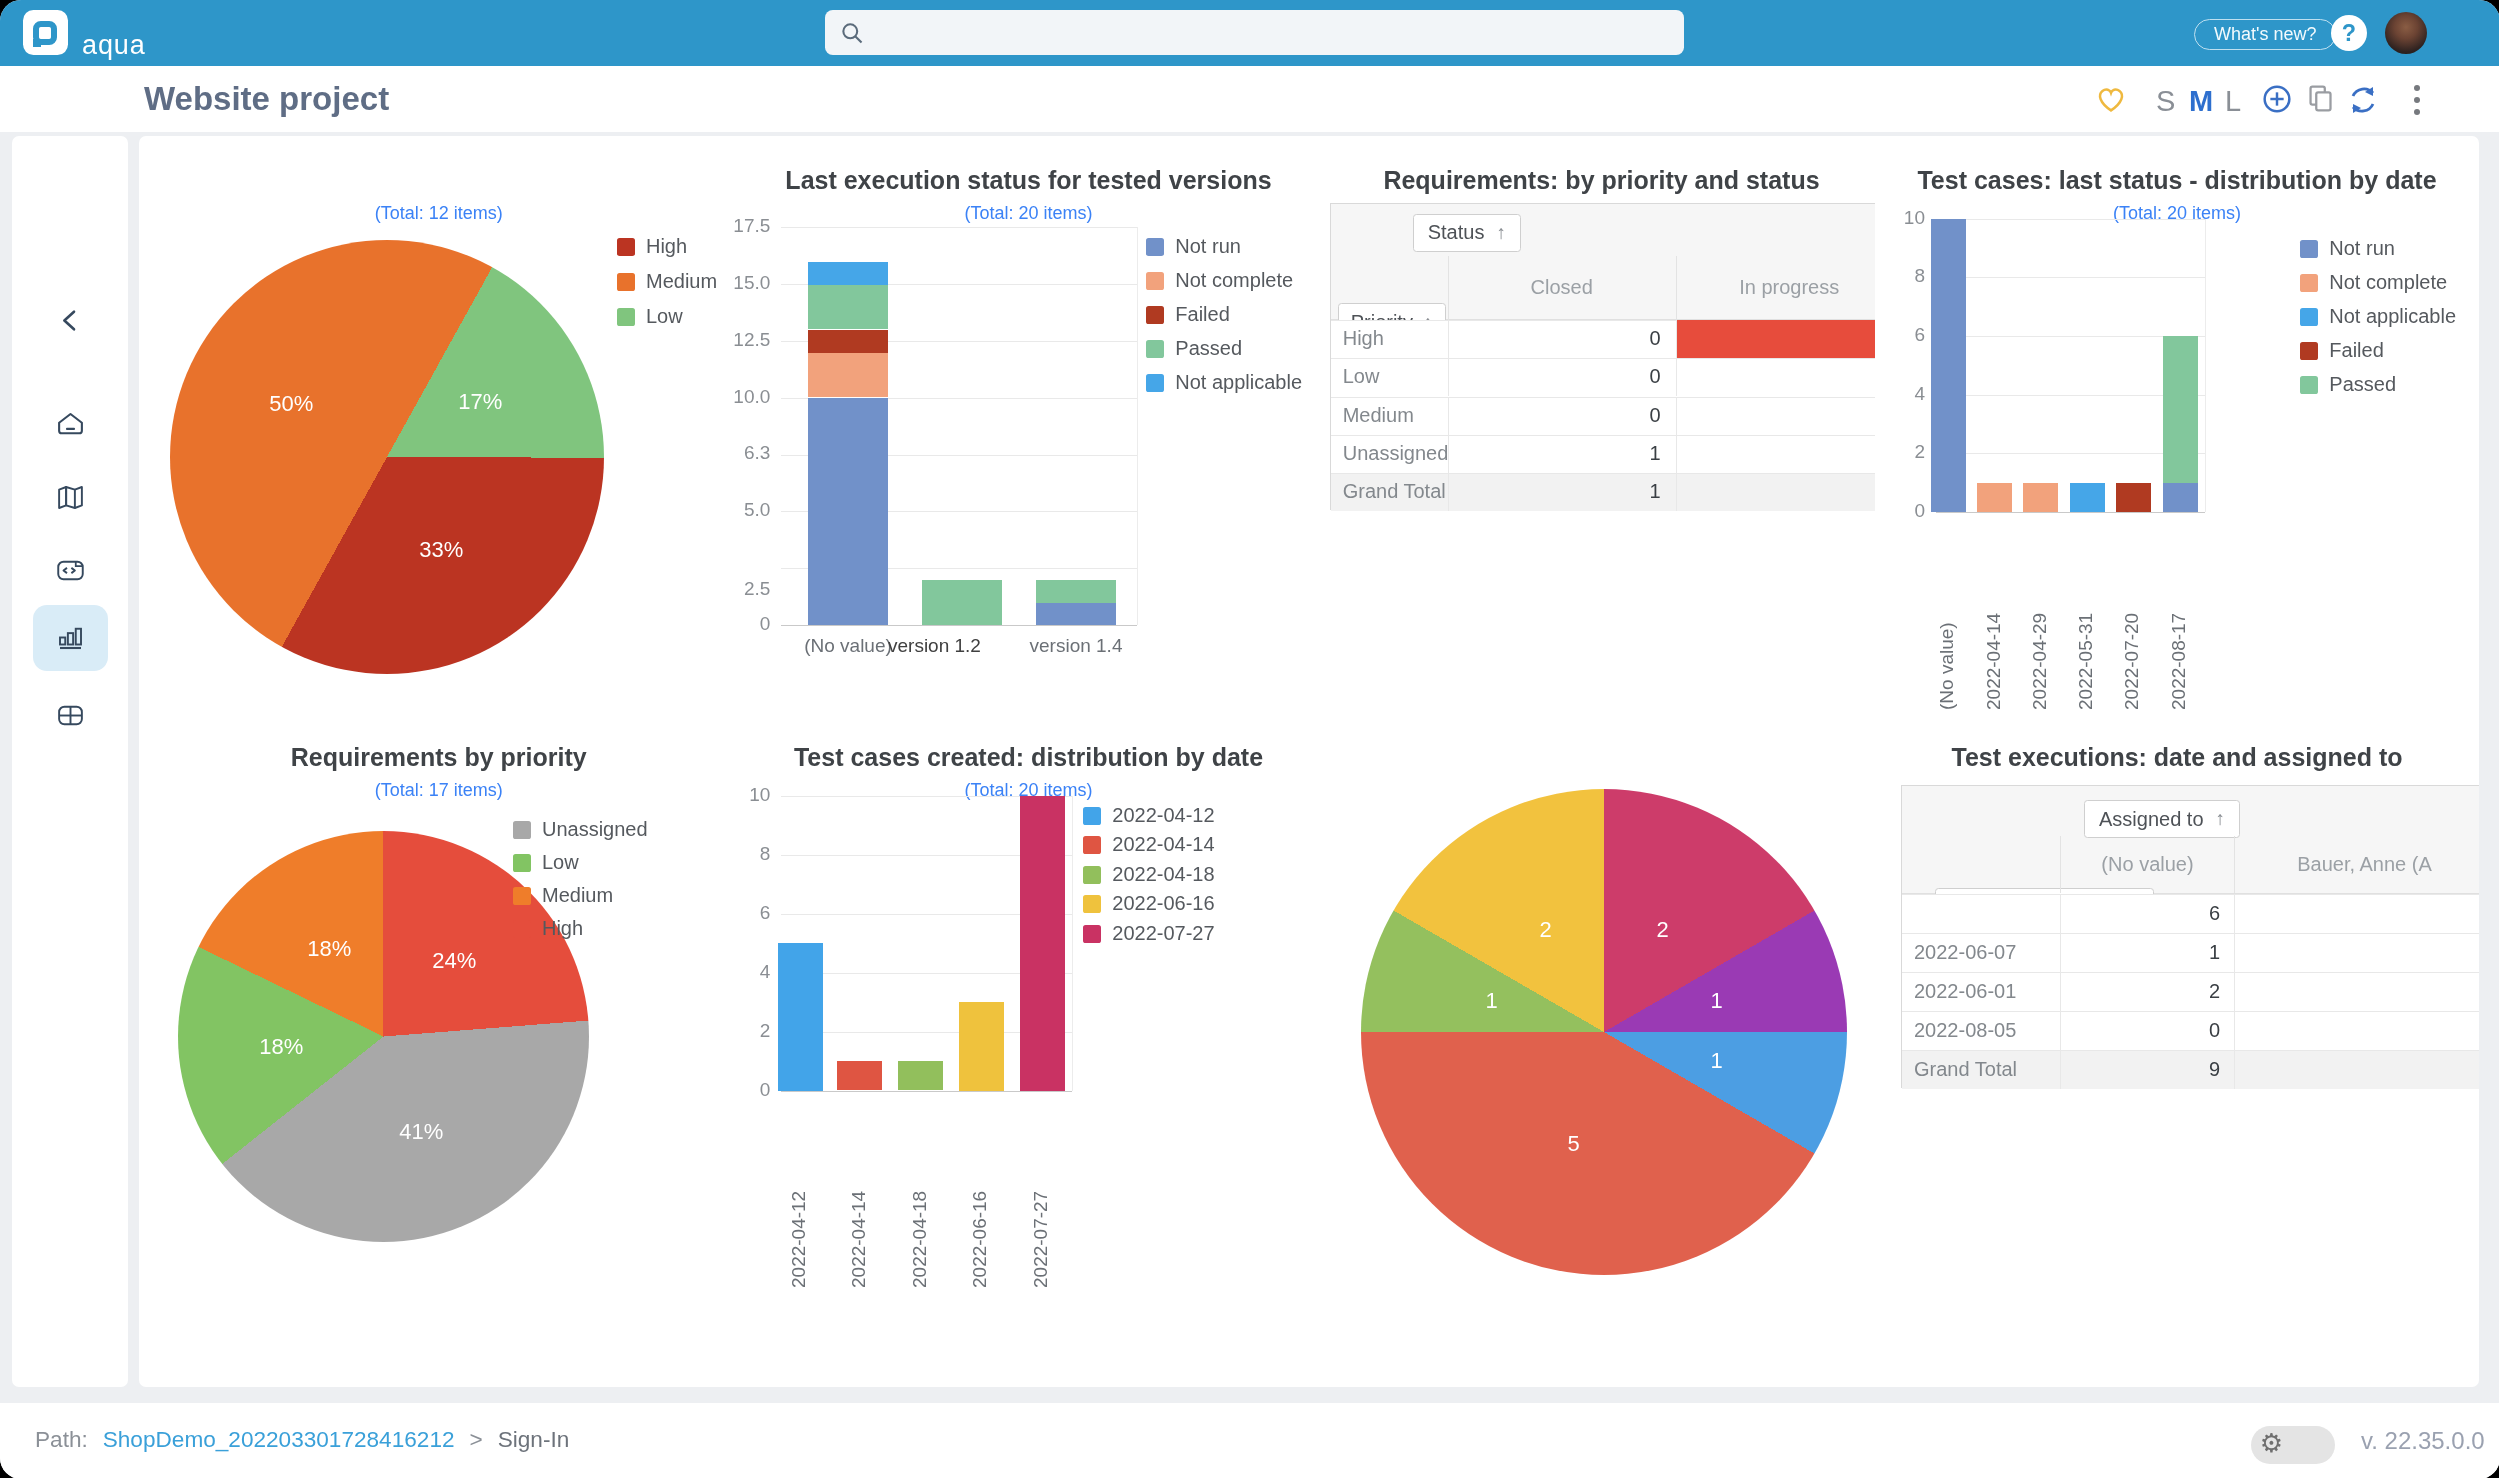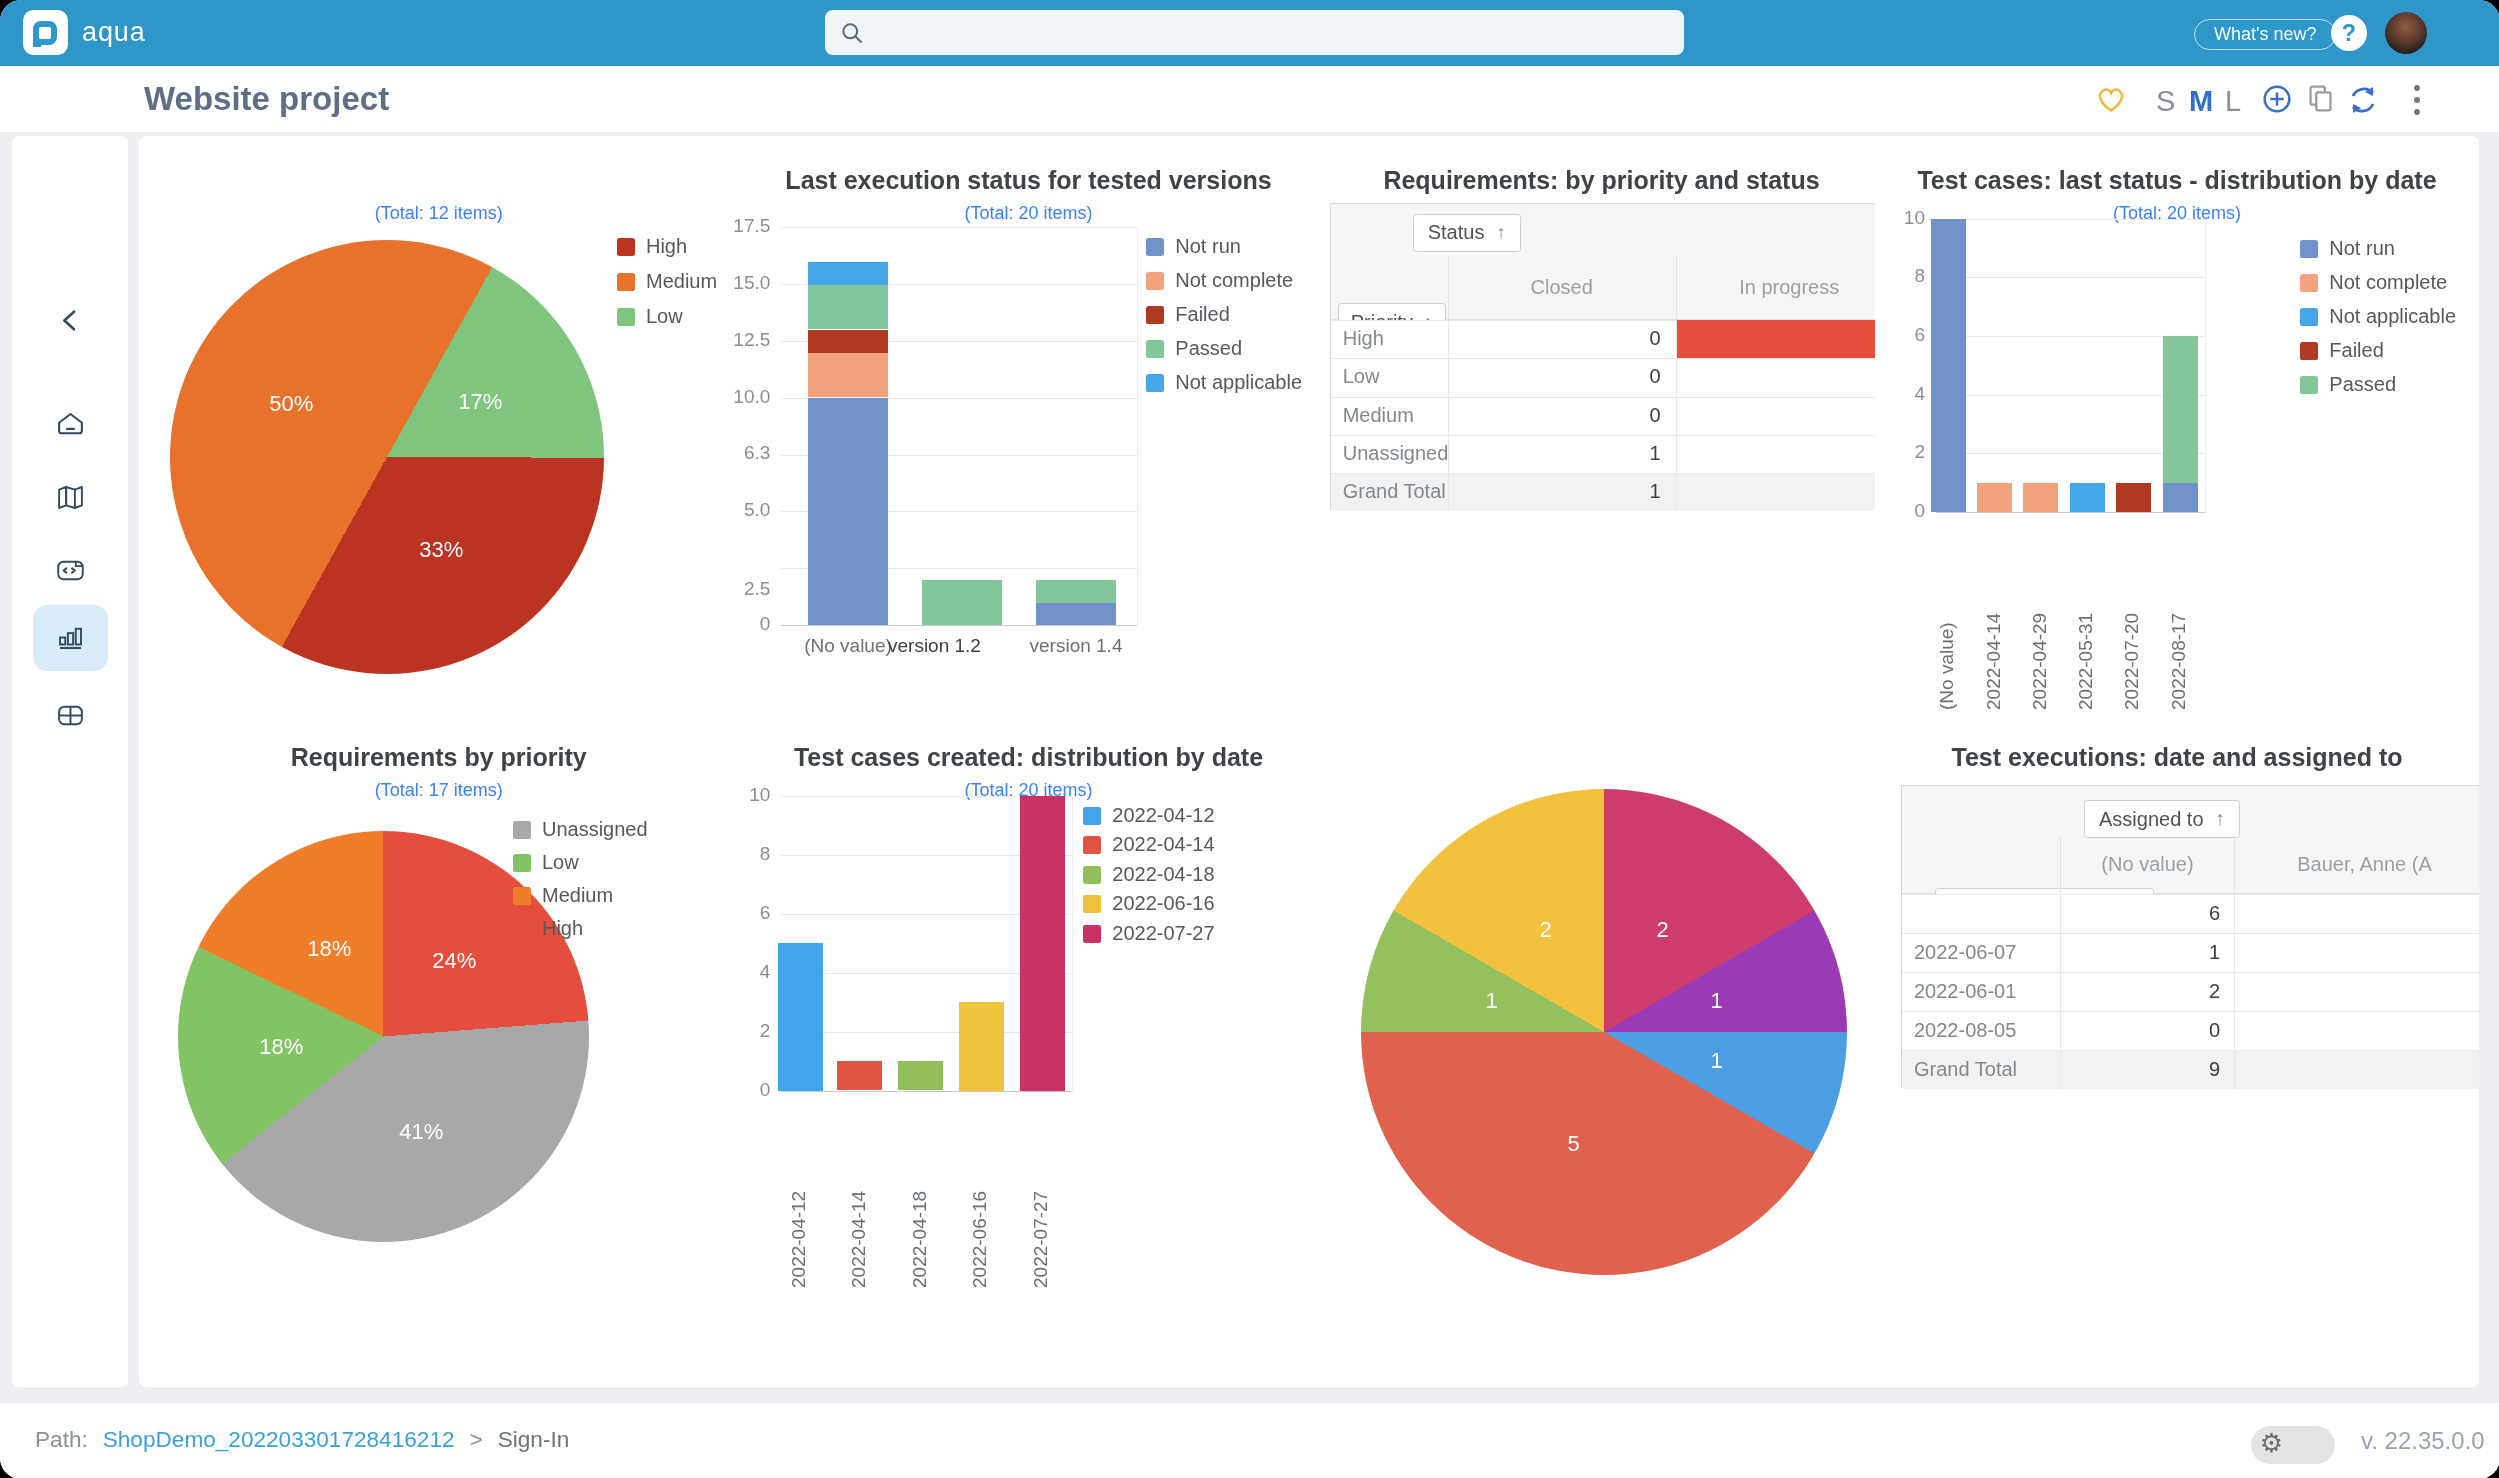--- a/index.html
+++ b/index.html
@@ -4,21 +4,21 @@
 <style>
   * { margin:0; padding:0; box-sizing:border-box; }
   html,body { width:2500px; height:1479px; background:#000; font-family:"Liberation Sans", sans-serif; }
   .app { position:relative; width:2500px; height:1479px; border-radius:21px; overflow:hidden; background:#edeff2; }
 
   
   .topbar { position:absolute; left:0; top:0; width:2500px; height:66px; background:#2e96c9; }
   .logo-box { position:absolute; left:22.6px; top:10.4px; width:45px; height:45px; background:#fff; border-radius:10.4px; }
   .logo-glyph { position:absolute; left:10.4px; top:10.4px; width:24px; height:24px; border:6px solid #2e96c9; border-radius:7.8px; }
   .logo-tail { position:absolute; left:10.4px; top:29px; width:7.8px; height:7.8px; background:#2e96c9; }
-  .logo-text { position:absolute; left:82px; top:17px; color:#fff; font-size:27px; letter-spacing:0.9px; }
+  .logo-text { position:absolute; left:82px; top:30px; color:#fff; font-size:27px; letter-spacing:0.9px; }
   .searchbar { position:absolute; left:825px; top:10.4px; width:859px; height:45px; background:#f2f5f8; border-radius:7.8px; display:flex; align-items:center; padding:0 14px; }
   .searchbar input { border:none; outline:none; background:transparent; font-size:21px; flex:1; margin-left:10.4px; color:#44505e; font-family:"Liberation Sans",sans-serif;}
   .whats-new { position:absolute; left:2194px; top:19px; height:31px; padding:0 19px; border:1.7px solid #bfe0f0; border-radius:17.4px; color:#f2fafd; font-size:18px; line-height:28px; background:transparent; }
   .help-circle { position:absolute; left:2331px; top:14.8px; width:36px; height:36px; background:#fff; border-radius:50%; color:#2e96c9; font-size:23.4px; font-weight:700; text-align:center; line-height:36px; }
   .avatar { position:absolute; left:2385px; top:12px; width:42px; height:42px; border-radius:50%;
             background:radial-gradient(circle at 50% 36%, #8a5d44 0%, #6b4333 34%, #2e2220 72%, #1d1714 100%); }
 
   
   .toolbar { position:absolute; left:0; top:66px; width:2500px; height:66px; background:#fff; }
   .page-title { position:absolute; left:144px; top:14px; font-size:33px; font-weight:600; color:#5f6d85; }

